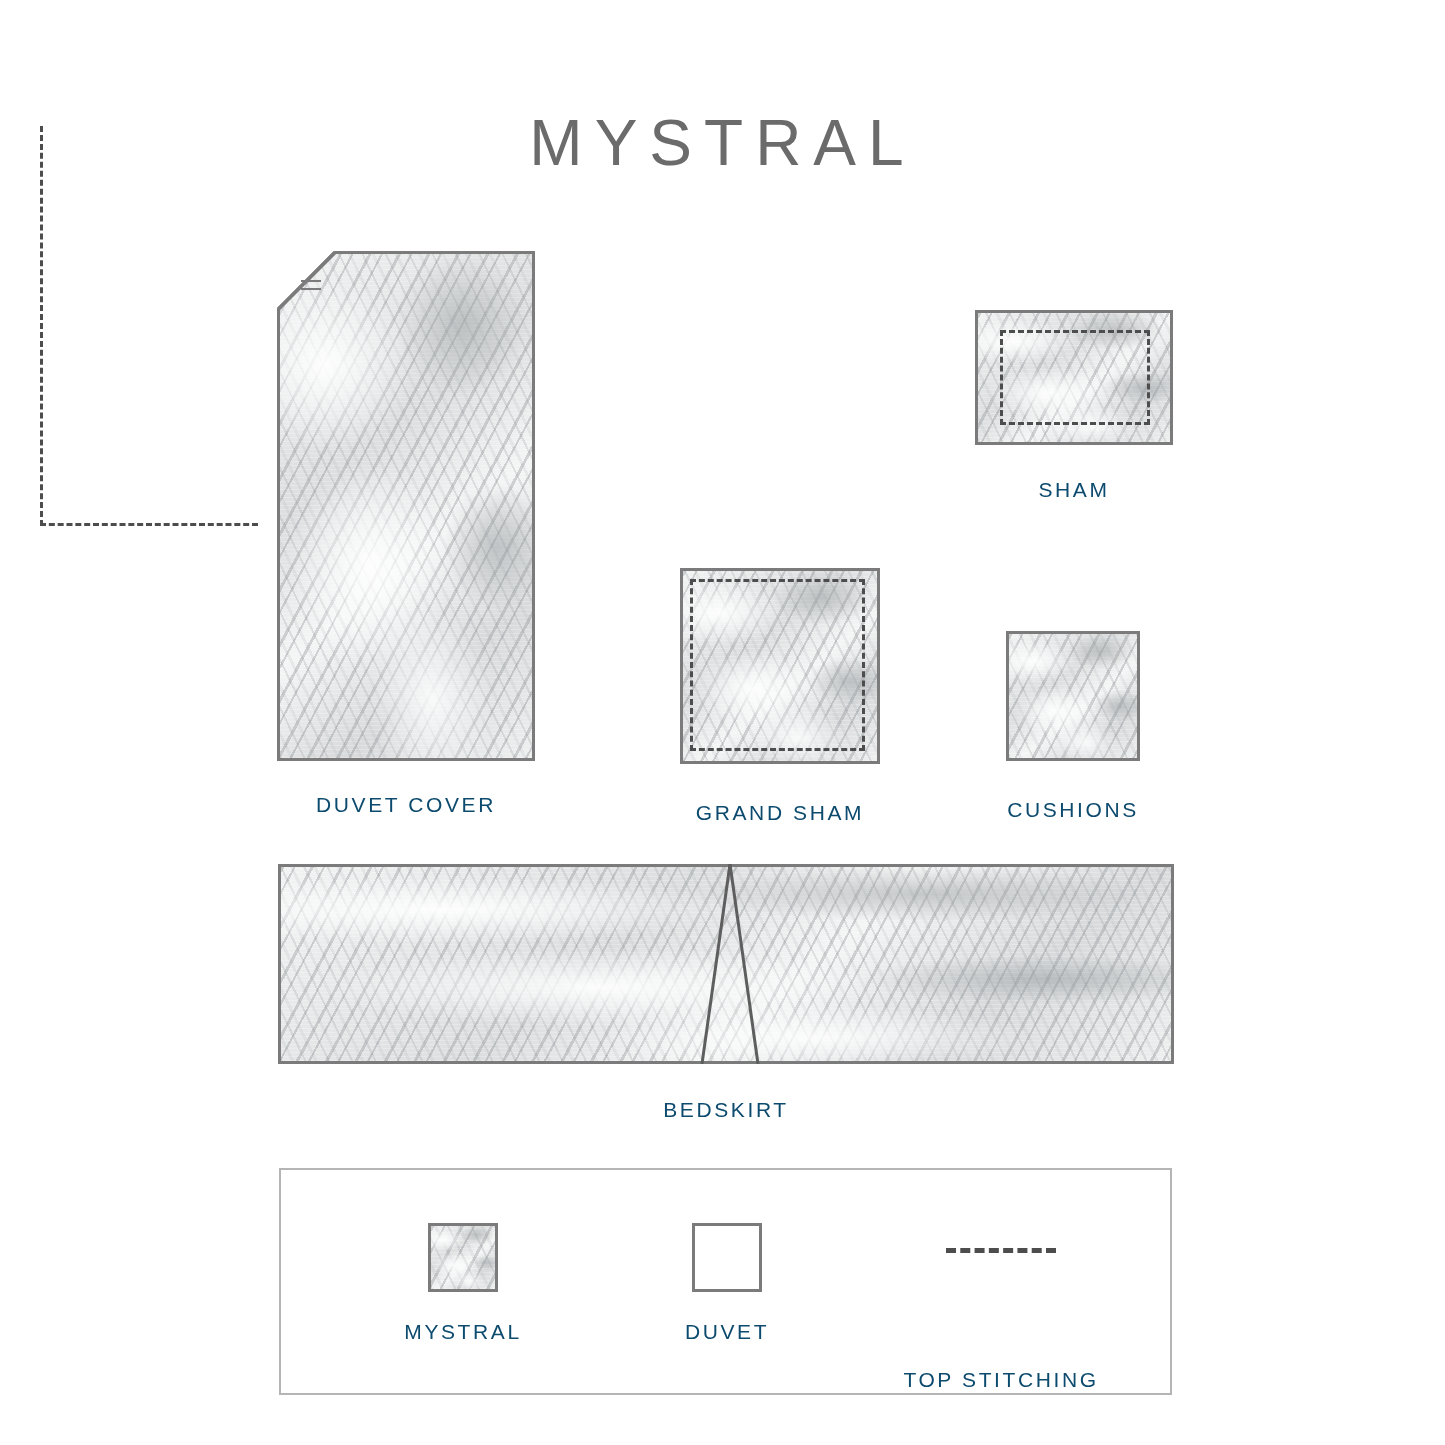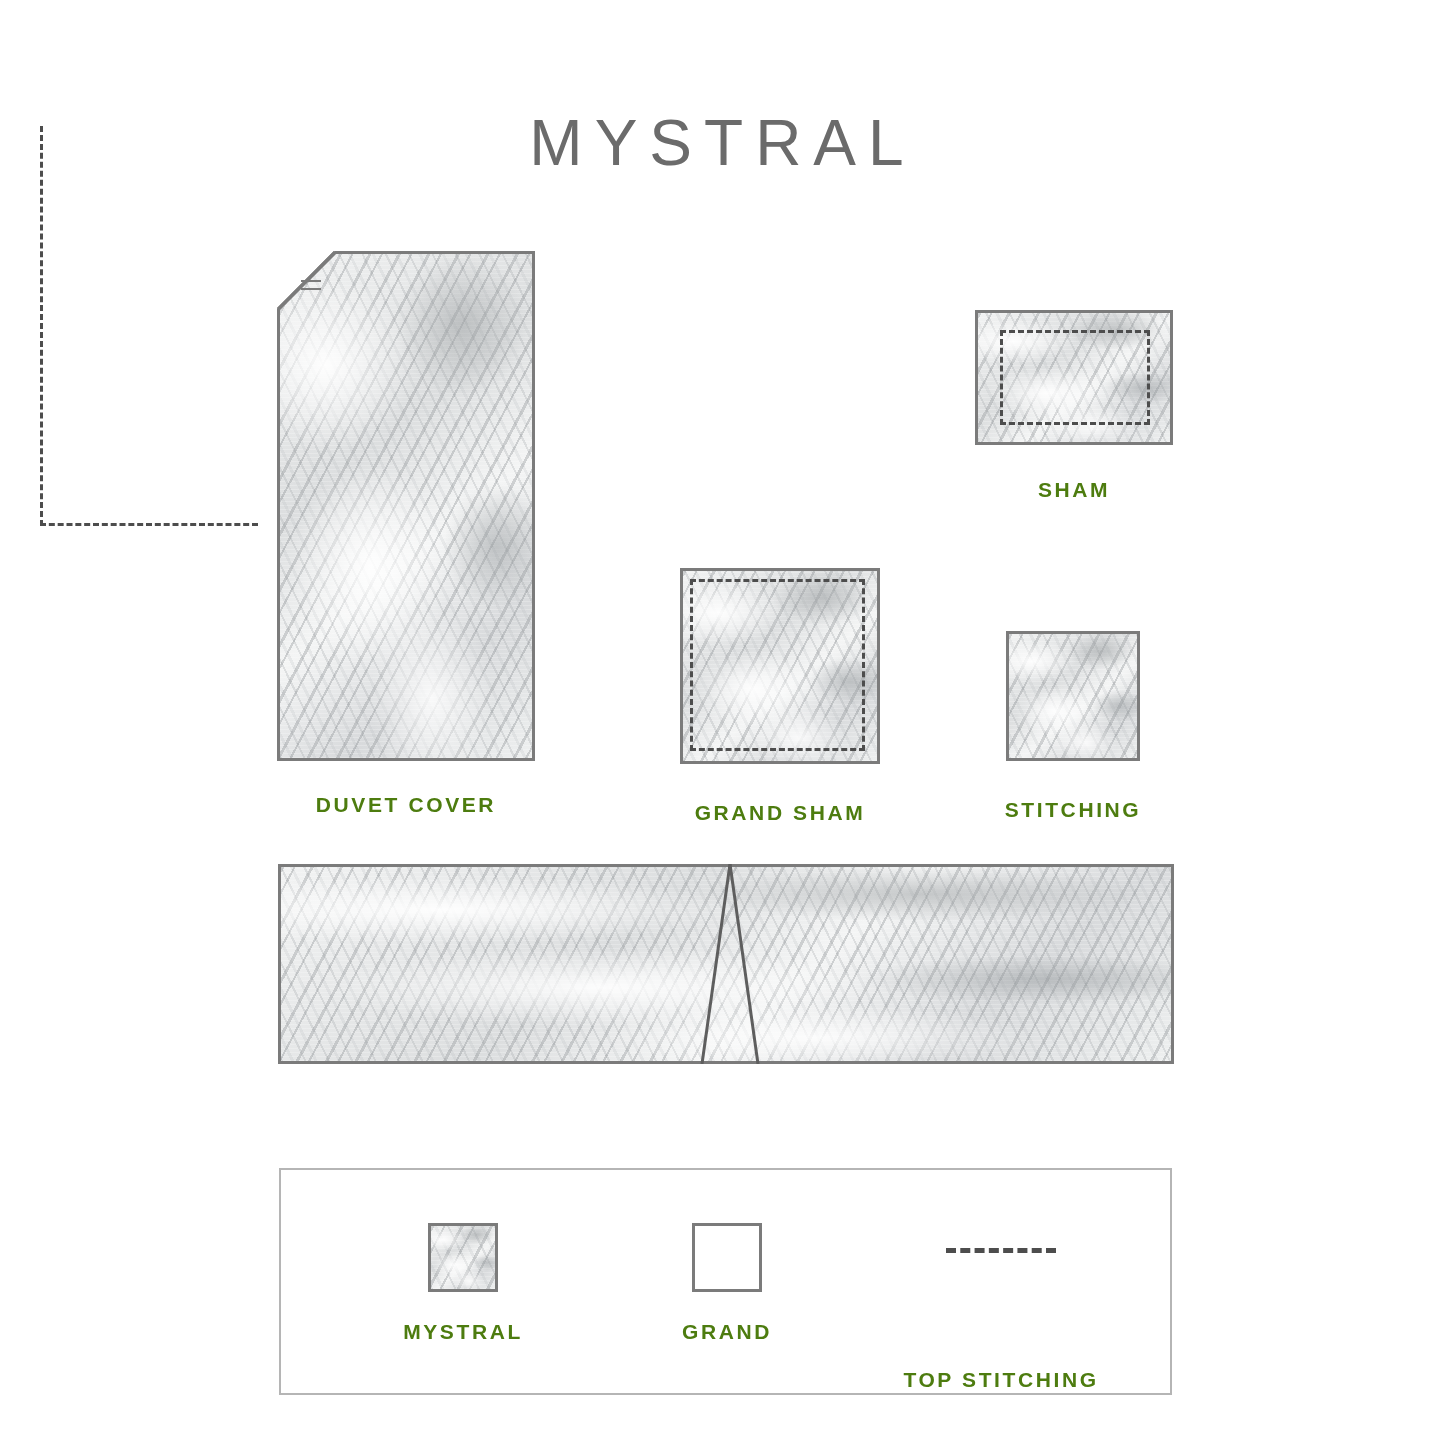--- a/index.html
+++ b/index.html
@@ -34,23 +34,22 @@
     font-weight: 400;
     color: #6b6b6b;
   }
 
   
   .caption {
     position: absolute;
     text-align: center;
     font-size: 21px;
     letter-spacing: 2.6px;
-    color: #4d7c0f;
+    color: #0c4a6e;
     white-space: nowrap;
-    font-weight: bold;
   }
 
   
   .fabric {
     position: absolute;
     box-sizing: border-box;
     border: 3px solid #7b7b7b;
     background-color: #e8e9e9;
     background-image:
       
@@ -202,32 +201,33 @@
 
   <div class="fabric" id="sham-shape"></div>
   <div id="sham-stitch"></div>
   <div class="caption" style="left:975px; top:430px; width:198px;">SHAM</div>
 
   <div class="fabric" id="grand-sham-shape"></div>
   <div id="grand-sham-stitch"></div>
   <div class="caption" style="left:660px; top:753px; width:240px;">GRAND SHAM</div>
 
   <div class="fabric" id="cushions-shape"></div>
-  <div class="caption" style="left:953px; top:750px; width:240px;">STITCHING</div>
+  <div class="caption" style="left:953px; top:750px; width:240px;">CUSHIONS</div>
 
   <div class="fabric" id="bedskirt-shape"></div>
   <svg id="bedskirt-pleat" viewBox="0 0 80 200">
     <path d="M40,0 L12,200" stroke="#5e5e5e" stroke-width="3" fill="none"></path>
     <path d="M40,0 L68,200" stroke="#5e5e5e" stroke-width="3" fill="none"></path>
   </svg>
+  <div class="caption" style="left:278px; top:1050px; width:896px;">BEDSKIRT</div>
 
   <div id="legend-box"></div>
 
   <div class="fabric" id="legend-mystral-swatch"></div>
   <div class="caption" style="left:363px; top:1272px; width:200px;">MYSTRAL</div>
 
   <div id="legend-capri-swatch"></div>
-  <div class="caption" style="left:627px; top:1272px; width:200px;">GRAND</div>
+  <div class="caption" style="left:627px; top:1272px; width:200px;">DUVET</div>
 
   <div id="legend-stitch-sample"></div>
   <div class="caption" style="left:881px; top:1320px; width:240px;">TOP STITCHING</div>
 
 </div>
 
 </body></html>

